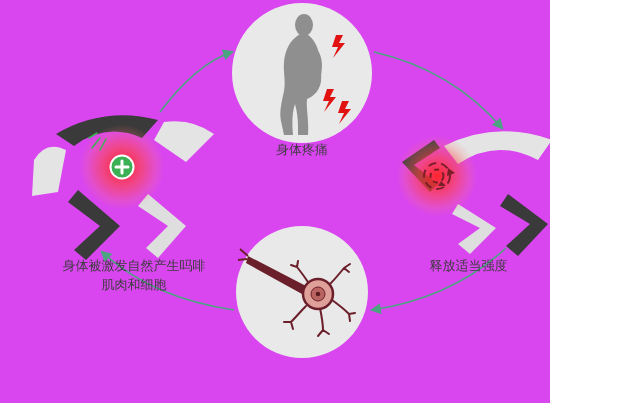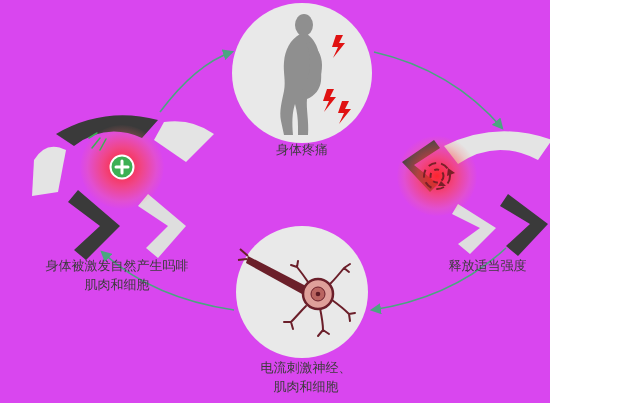--- a/index.html
+++ b/index.html
@@ -60,55 +60,51 @@
     <path d="M120,96 L158,128 L130,160 L118,150 L140,128 L110,108 Z" fill="#dedede"></path>
   </svg>
   <div class="glow" style="left:80px;top:125px;width:84px;height:84px"></div>
   <svg class="abs" style="left:86px;top:126px" width="30" height="30" viewBox="0 0 30 30">
     <path d="M6,22 L14,12 M14,24 L20,13 M3,12 L11,7" fill="none" stroke-width="1.5" stroke-linecap="round" stroke="#3cb054"></path>
   </svg>
   <svg class="abs" style="left:107px;top:152px" width="30" height="30" viewBox="0 0 30 30">
     <circle cx="15" cy="15" r="11.5" stroke="#ffffff" stroke-width="2" fill="#3cb054"></circle>
     <path d="M9,15 H21 M15,9 V21" stroke="#ffffff" stroke-width="3" stroke-linecap="round" fill="none"></path>
   </svg>
-  <div class="label" style="left:17px;top:257px;width:200px">
+  <div class="label" style="left:34px;top:257px;width:200px">
     <div>身体被激发自然产生吗啡</div>
     <div>肌肉和细胞</div>
   </div>
 
   <svg class="abs" style="left:396px;top:116px" width="242" height="145" viewBox="0 0 242 145">
     <path d="M6,46 L38,24 L44,32 L18,49 L42,68 L34,76 Z" fill="#3a3a3a"></path>
     <path d="M48,30 Q100,4 156,24 L142,44 Q100,22 62,48 Z" fill="#e4e4e4"></path>
     <path d="M178,38 Q218,34 242,56 L242,132 L198,94 Z" fill="#e4e4e4"></path>
     <path d="M112,78 L152,108 L122,140 L110,130 L134,108 L104,90 Z" fill="#3a3a3a"></path>
     <path d="M62,88 L100,112 L74,138 L62,128 L84,112 L56,98 Z" fill="#dedede"></path>
   </svg>
   <div class="glow" style="left:397px;top:136px;width:80px;height:80px"></div>
   <svg class="abs" style="left:417px;top:156px" width="40" height="40" viewBox="0 0 40 40">
     <circle cx="20" cy="20" r="13" fill="none" stroke="#7a1f28" stroke-width="2" stroke-dasharray="8 5"></circle>
     <circle cx="20" cy="20" r="6.5" fill="none" stroke="#7a1f28" stroke-width="2" stroke-dasharray="5 4"></circle>
     <polygon points="31,12 38,17 30,20" fill="#7a1f28"></polygon>
     <polygon points="24,25 29,30 21,30" fill="#7a1f28"></polygon>
   </svg>
-  <div class="label" style="left:410px;top:257px;width:155px">
+  <div class="label" style="left:391px;top:257px;width:155px">
     <div>释放适当强度</div>
   </div>
 
   <div class="node-circle" style="left:236px;top:226px;width:132px;height:132px">
     <svg width="132" height="132" viewBox="0 0 132 132">
       <polygon points="12,30 70,60 66,68 10,37" fill="#6b1f2a"></polygon>
       <path d="M12,30 L4,23 M11,33 L2,34" fill="none" stroke="#6b1f2a" stroke-width="2"></path>
       <path d="M94,58 C100,52 104,47 108,42 M108,42 L114,38 M108,42 L113,46
                M96,74 C103,79 108,83 113,88 M113,88 L119,87 M113,88 L114,95
                M84,82 C86,92 87,98 87,104 M87,104 L82,110 M87,104 L93,108
                M70,80 C64,86 60,91 55,96 M55,96 L48,96 M55,96 L57,103
                M72,56 C68,50 65,46 61,41 M61,41 L55,39 M61,41 L62,35" fill="none" stroke="#6b1f2a" stroke-width="2" stroke-linecap="round"></path>
       <circle cx="82" cy="68" r="15" stroke="#6b1f2a" stroke-width="2.5" fill="#dfa09a"></circle>
       <circle cx="82" cy="68" r="7" fill="#b96460" stroke="#6b1f2a" stroke-width="1"></circle>
       <circle cx="82" cy="68" r="2.3" fill="#5d1b24"></circle>
     </svg>
   </div>
-  <div class="label" style="left:230px;top:359px;width:152px">
-    <div>电流刺激神经、</div>
-    <div>肌肉和细胞</div>
-  </div>
 
 </div>
 
 </body></html>

